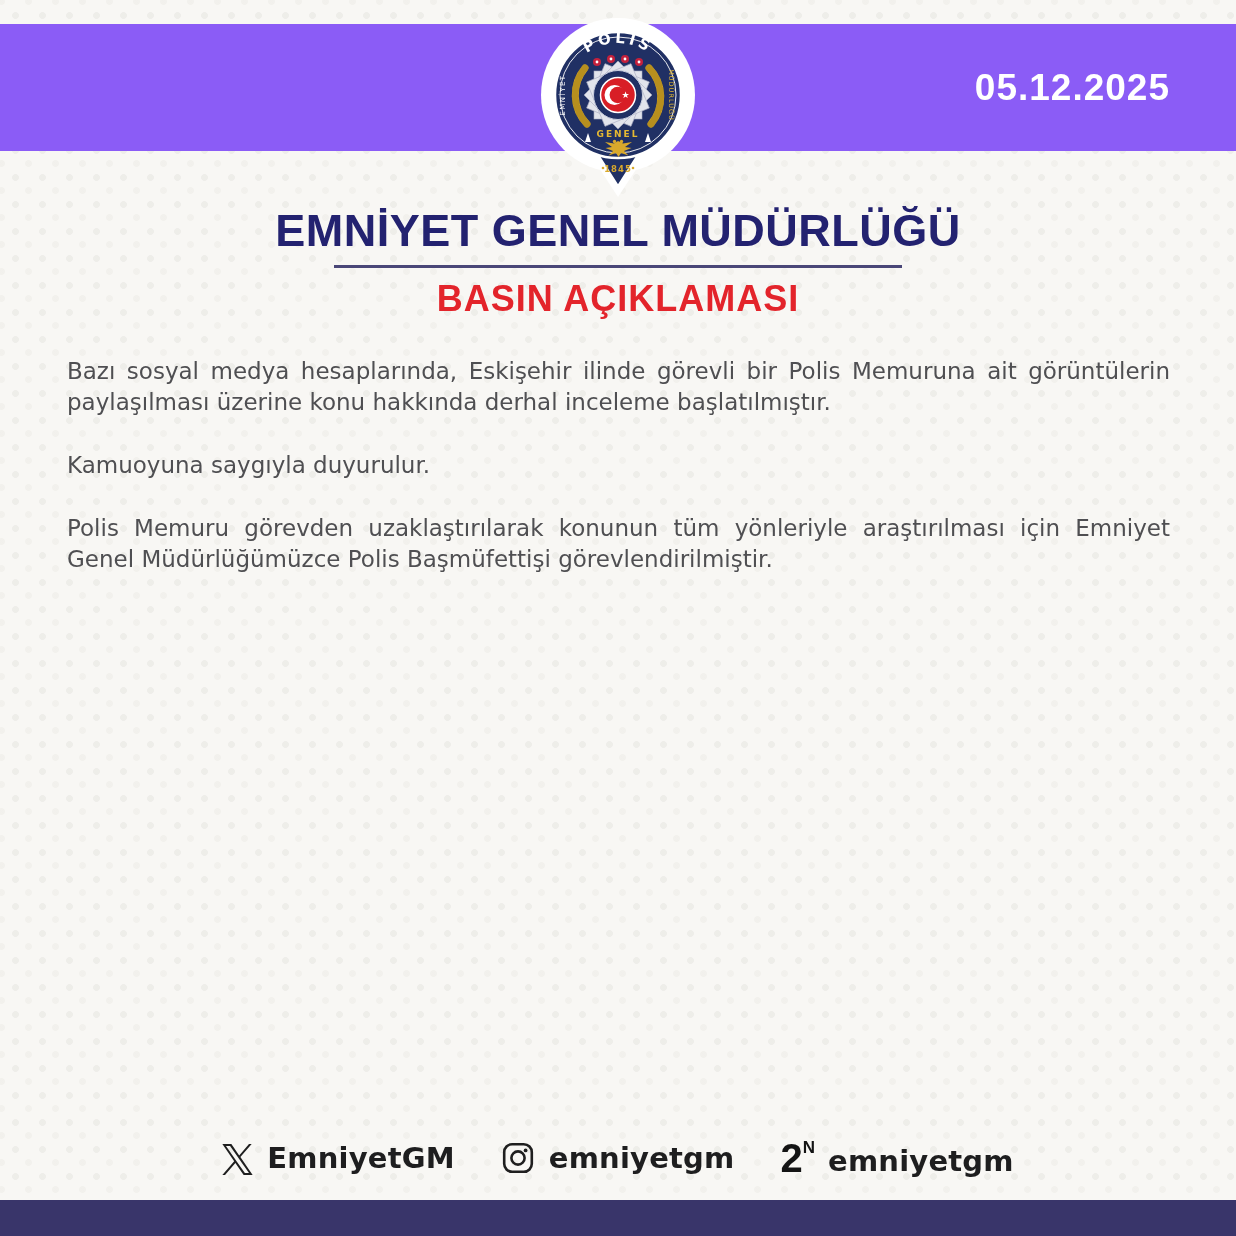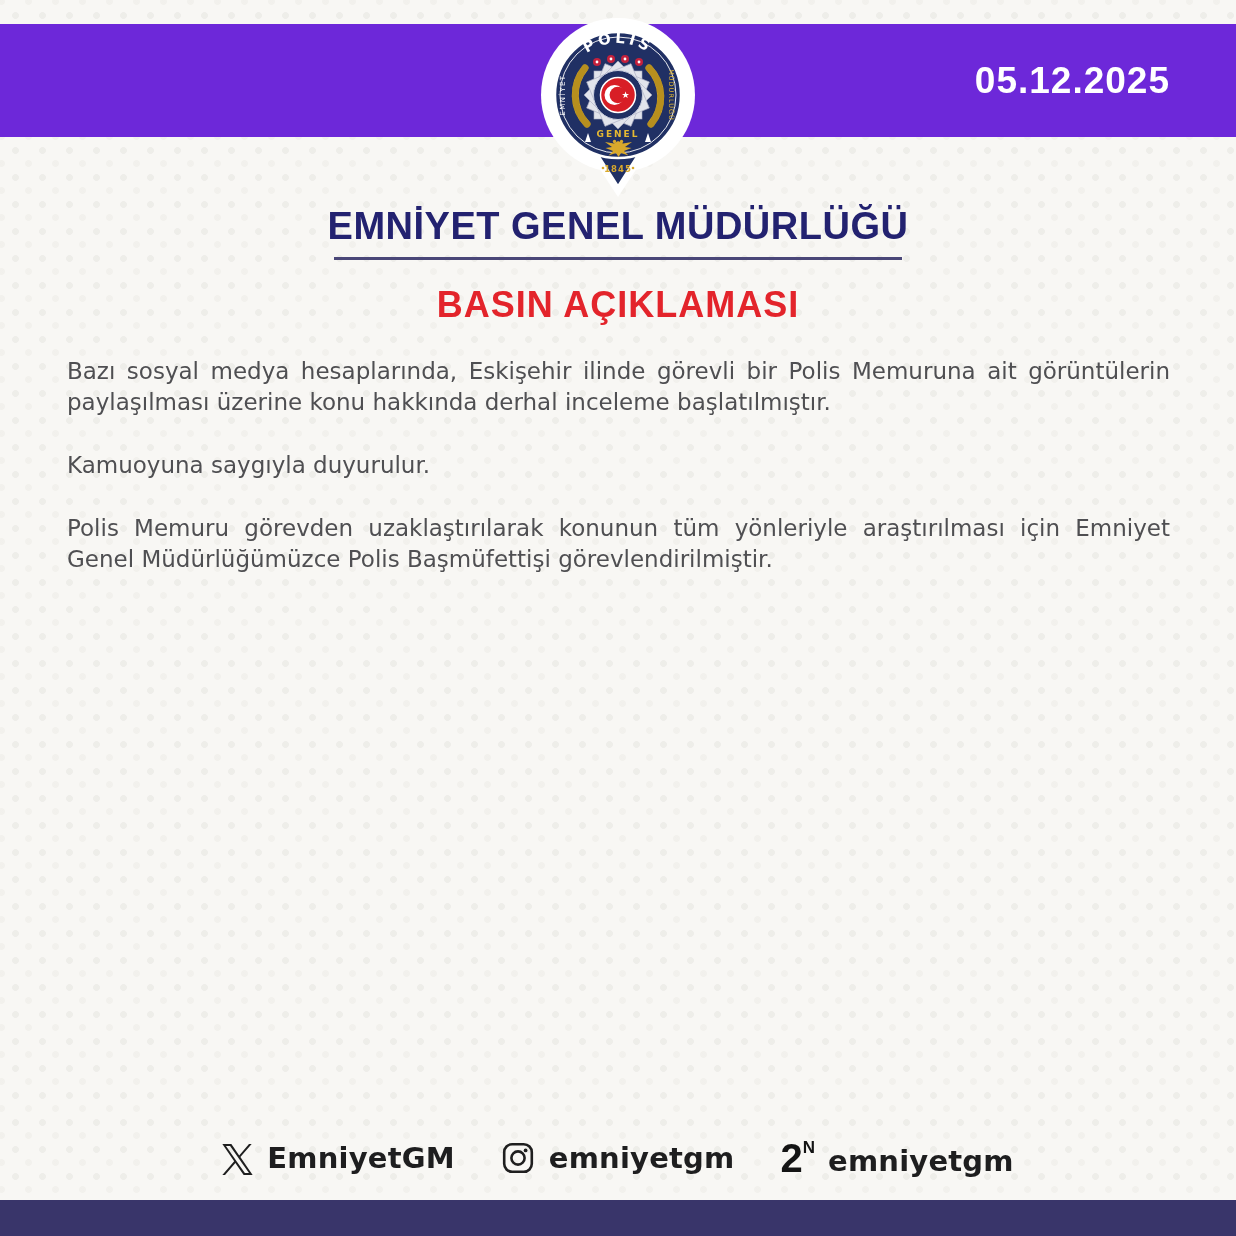--- a/index.html
+++ b/index.html
@@ -7,36 +7,36 @@
     width:1236px;height:1236px;position:relative;overflow:hidden;
     font-family:"DejaVu Sans","Liberation Sans",sans-serif;
     background-color:#f8f7f4;
     background-image:
       radial-gradient(rgba(200,198,190,.20) 3px, transparent 3.8px),
       radial-gradient(rgba(200,198,190,.13) 3px, transparent 3.8px);
     background-size:27px 27px,27px 27px;
     background-position:2px 2px,15px 15px;
   }
   .top-band{
-    position:absolute;left:0;top:24px;width:100%;height:113px;
-    background:#6d28d9;display:flex;align-items:center;justify-content:flex-end;
+    position:absolute;left:0;top:24px;width:100%;height:127px;
+    background:#8b5cf6;display:flex;align-items:center;justify-content:flex-end;
   }
   .date{
     color:#ffffff;font-weight:bold;font-size:37px;letter-spacing:1px;
     padding-right:66px;font-family:"Liberation Sans",sans-serif;
   }
   .emblem-wrap{position:absolute;left:533px;top:0;width:170px;height:200px;}
   .title-block{position:absolute;left:0;top:206px;width:100%;text-align:center;}
   .title{
-    margin:0;font-size:38px;font-weight:bold;color:#232270;letter-spacing:.5px;
+    margin:0;font-size:45px;font-weight:bold;color:#232270;letter-spacing:.5px;
     font-family:"Liberation Sans",sans-serif;line-height:1.1;
   }
   .title-underline{width:568px;height:3px;background:#4a4778;margin:9px auto 0;}
   .subtitle{
-    margin:24px 0 0;font-size:36px;font-weight:bold;color:#e3242b;letter-spacing:1px;
+    margin:10px 0 0;font-size:36px;font-weight:bold;color:#e3242b;letter-spacing:1px;
     font-family:"Liberation Sans",sans-serif;
   }
   .body-text{
     position:absolute;left:67px;right:66px;top:356px;
     font-size:23px;line-height:31px;color:#4f4f52;text-align:justify;
   }
   .body-text p{margin:0 0 32px;}
   .footer{
     position:absolute;left:0;top:1132px;width:100%;height:52px;
     display:flex;align-items:center;justify-content:center;gap:46px;

